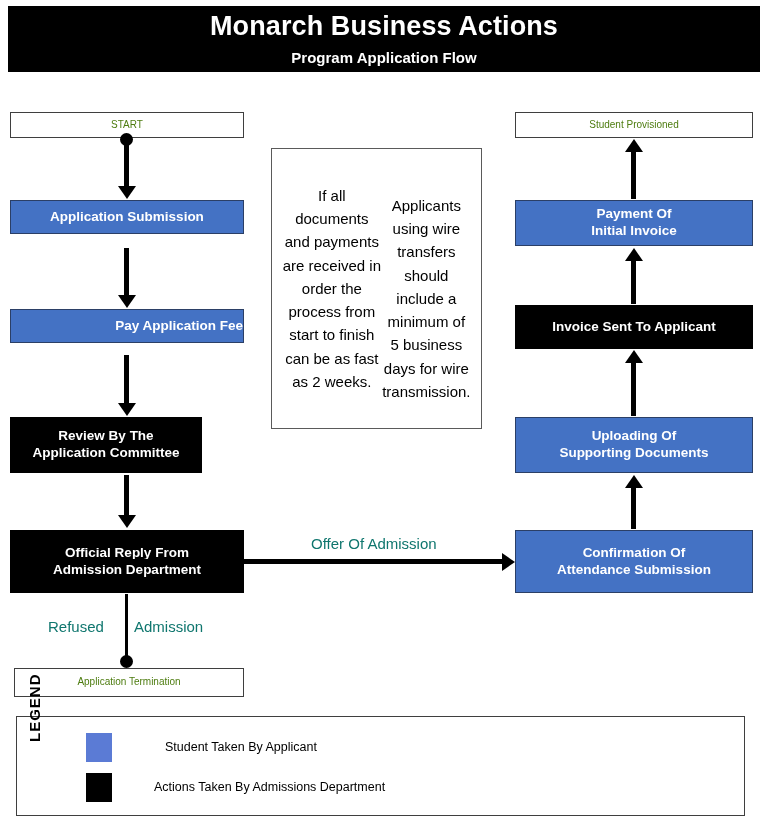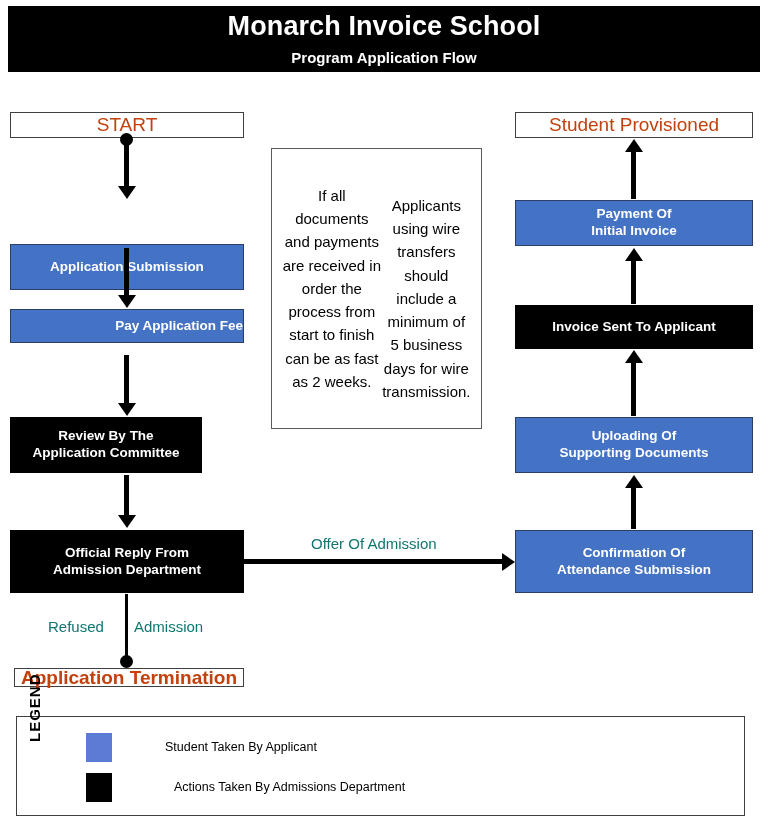--- a/index.html
+++ b/index.html
@@ -47,23 +47,23 @@
     box-sizing: border-box;
     display: flex;
     align-items: center;
     justify-content: center;
     text-align: center;
     font-weight: bold;
     line-height: 1.25;
   }
   .node-white {
     background: #ffffff;
-    color: #c2410c;
+    color: #4d7c0f;
     border: 1.5px solid #3f3f3f;
-    font-size: 19px;
+    font-size: 10px;
     font-weight: normal;
   }
   .node-blue {
     background: #4472C4;
     color: #ffffff;
     border: 1.5px solid #2b3f66;
     font-size: 13.5px;
   }
   .node-black {
     background: #000000;
@@ -180,33 +180,33 @@
     position: absolute;
     font-size: 12.5px;
     color: #000000;
     white-space: nowrap;
   }
 </style>
 </head>
 <body>
 
 <div id="header-banner">
-  <div id="header-title">Monarch Invoice School</div>
+  <div id="header-title">Monarch Business Actions</div>
   <div id="header-subtitle">Program Application Flow</div>
 </div>
 
 <div class="node node-white" style="left:10px; top:112px; width:234px; height:26px;">
   <span>START</span>
 </div>
 
 <div class="conn-dot" style="left:120px; top:133px;"></div>
 <div class="conn-v" style="left:124px; top:140px; height:47px;"></div>
 <div class="arrow-down" style="left:117.5px; top:186px;"></div>
 
-<div class="node node-blue" style="left:10px; top:200px; width:234px; height:46px;margin-top:44px;">
+<div class="node node-blue" style="left:10px; top:200px; width:234px; height:34px;">
   <span>Application Submission</span>
 </div>
 
 <div class="conn-v" style="left:124px; top:248px; height:48px;"></div>
 <div class="arrow-down" style="left:117.5px; top:295px;"></div>
 
 <div class="node node-blue" style="left:10px; top:309px; width:234px; height:34px;justify-content:flex-end;">
   <span>Pay Application Fee</span>
 </div>
 
@@ -225,21 +225,21 @@
   <span>Official Reply From
 Admission Department</span>
 </div>
 
 <div class="conn-thin" style="left:125px; top:594px; height:70px;"></div>
 <div class="conn-dot" style="left:120px; top:655px;"></div>
 
 <div class="edge-label" style="left:48px; top:618px;">Refused</div>
 <div class="edge-label" style="left:134px; top:618px;">Admission</div>
 
-<div class="node node-white" style="left:14px; top:668px; width:230px; height:19px;font-weight:bold;">
+<div class="node node-white" style="left:14px; top:668px; width:230px; height:29px;">
   <span>Application Termination</span>
 </div>
 
 <div id="note-box">
   <p>If all documents and payments are received in order the process from start to finish can be as fast as 2 weeks.</p>
   <p class="second">Applicants using wire transfers should include a minimum of 5 business days for wire transmission.</p>
 </div>
 
 <div class="conn-h" style="left:124px; top:559px; width:380px;"></div>
 <div class="arrow-right" style="left:502px; top:552.5px;"></div>
@@ -280,13 +280,13 @@
   <span>Student Provisioned</span>
 </div>
 
 <div id="legend-box"></div>
 <div id="legend-title">LEGEND</div>
 
 <div class="legend-swatch" style="left:86px; top:733px; background:#5B7BD5;"></div>
 <div class="legend-text" style="left:165px; top:740px;">Student Taken By Applicant</div>
 
 <div class="legend-swatch" style="left:86px; top:773px; background:#000000;"></div>
-<div class="legend-text" style="left:154px; top:780px;margin-left:20px;">Actions Taken By Admissions Department</div>
+<div class="legend-text" style="left:154px; top:780px;">Actions Taken By Admissions Department</div>
 
 </body></html>

